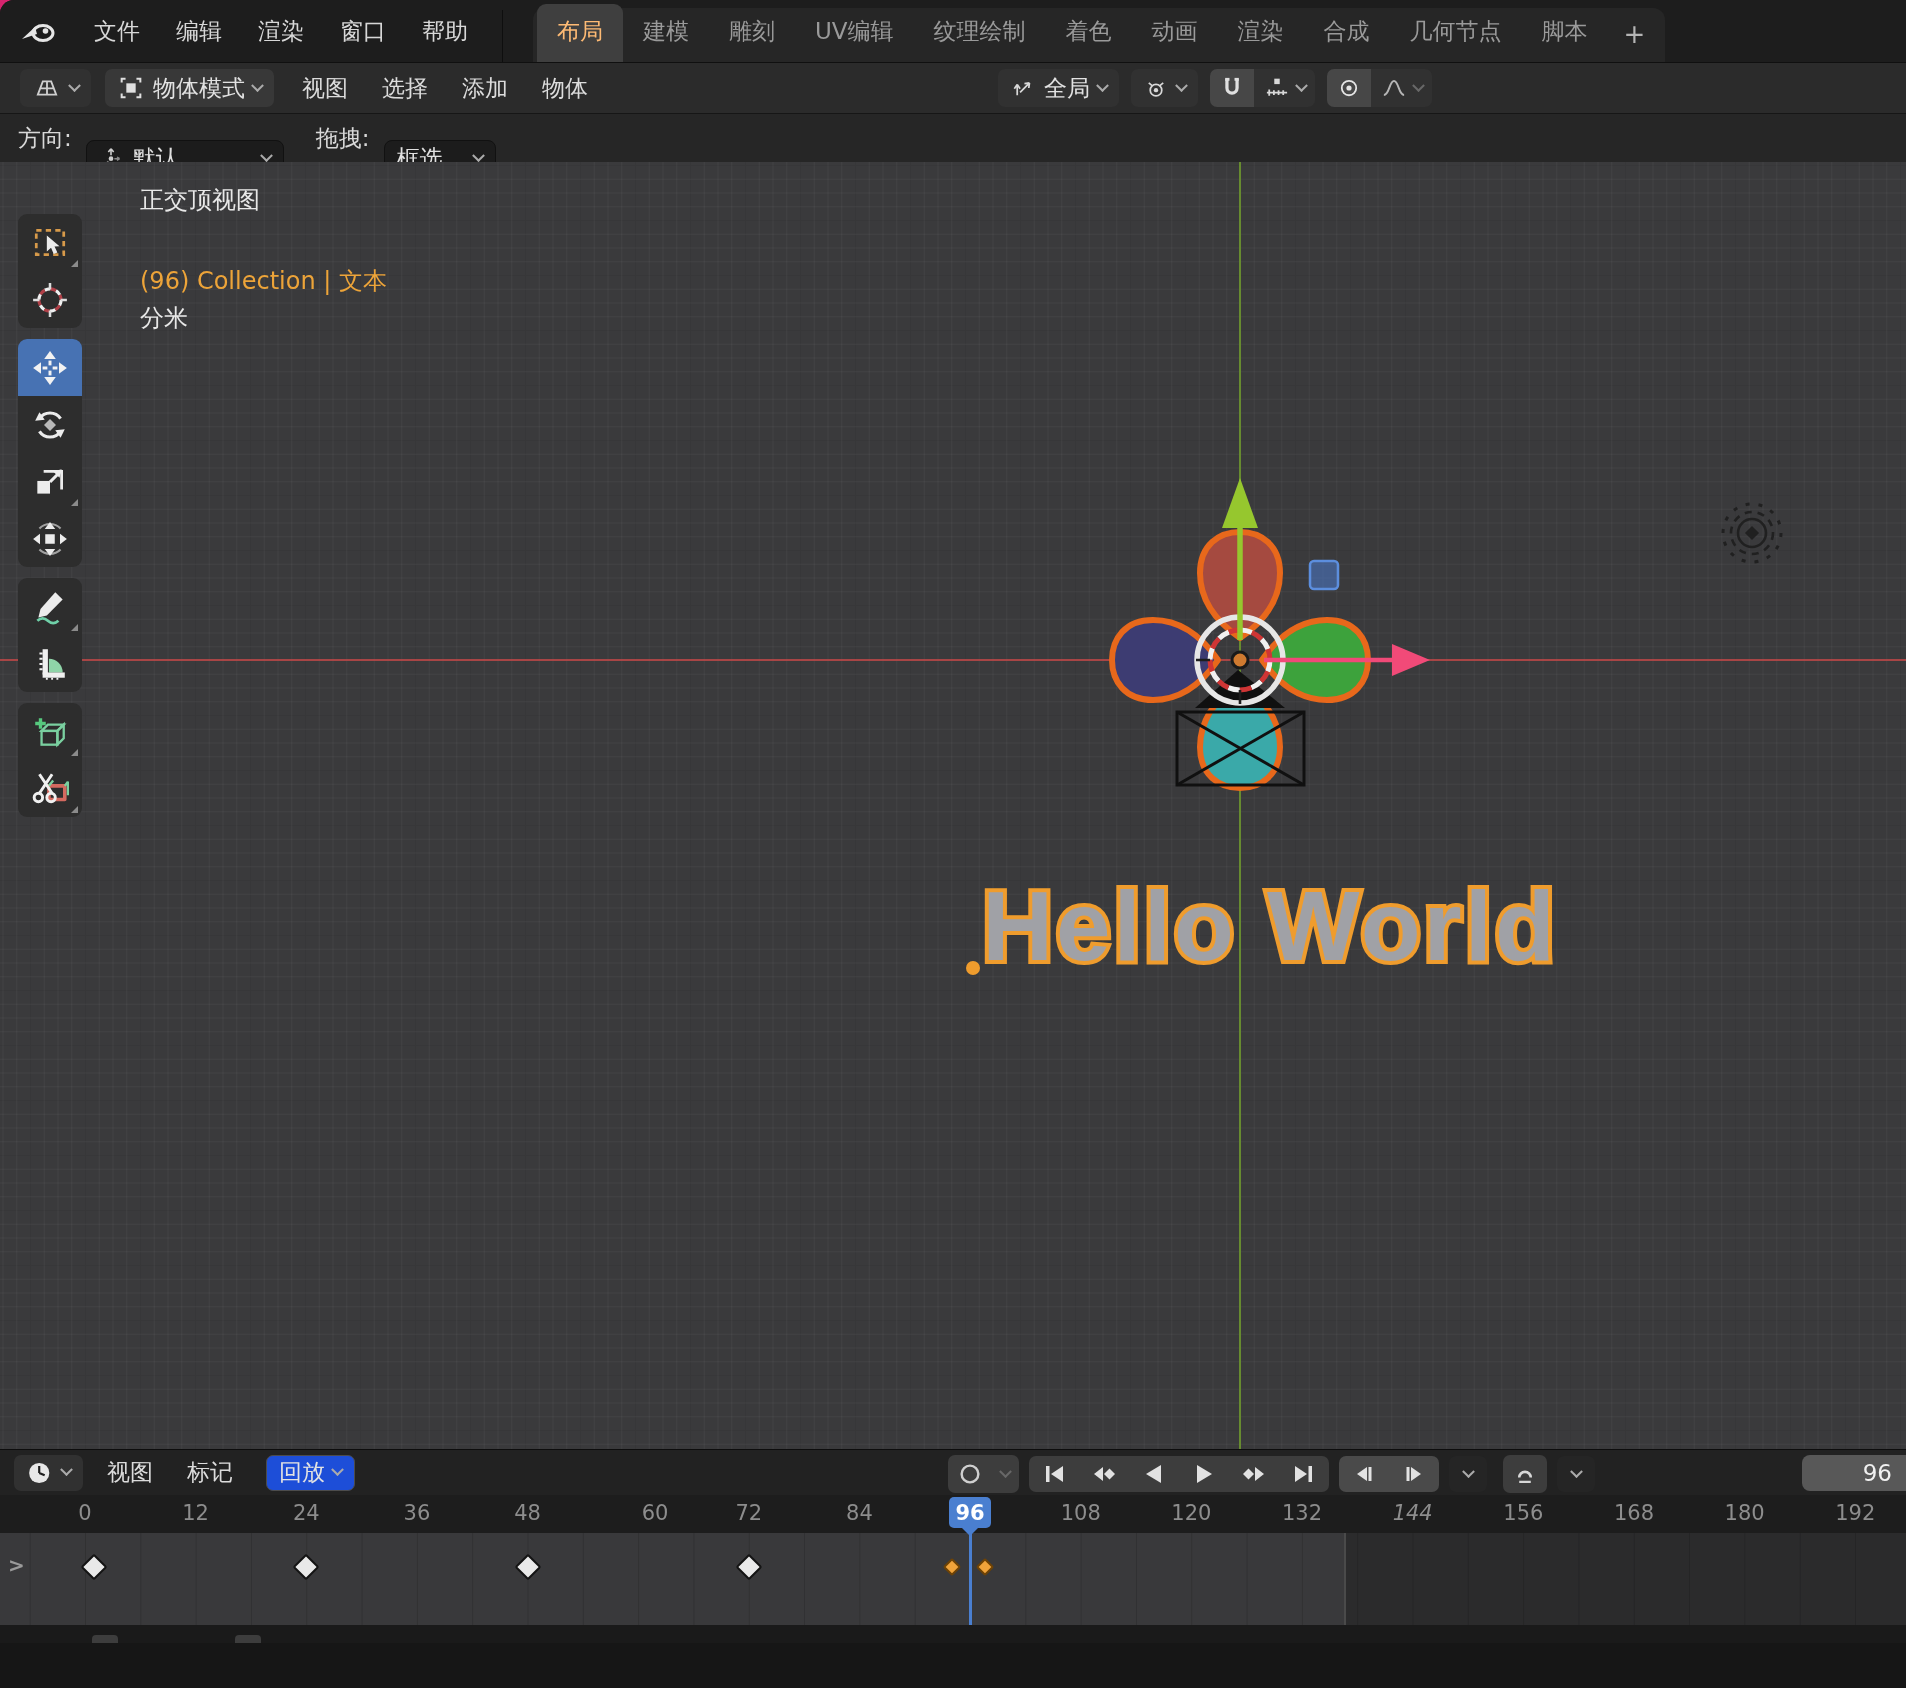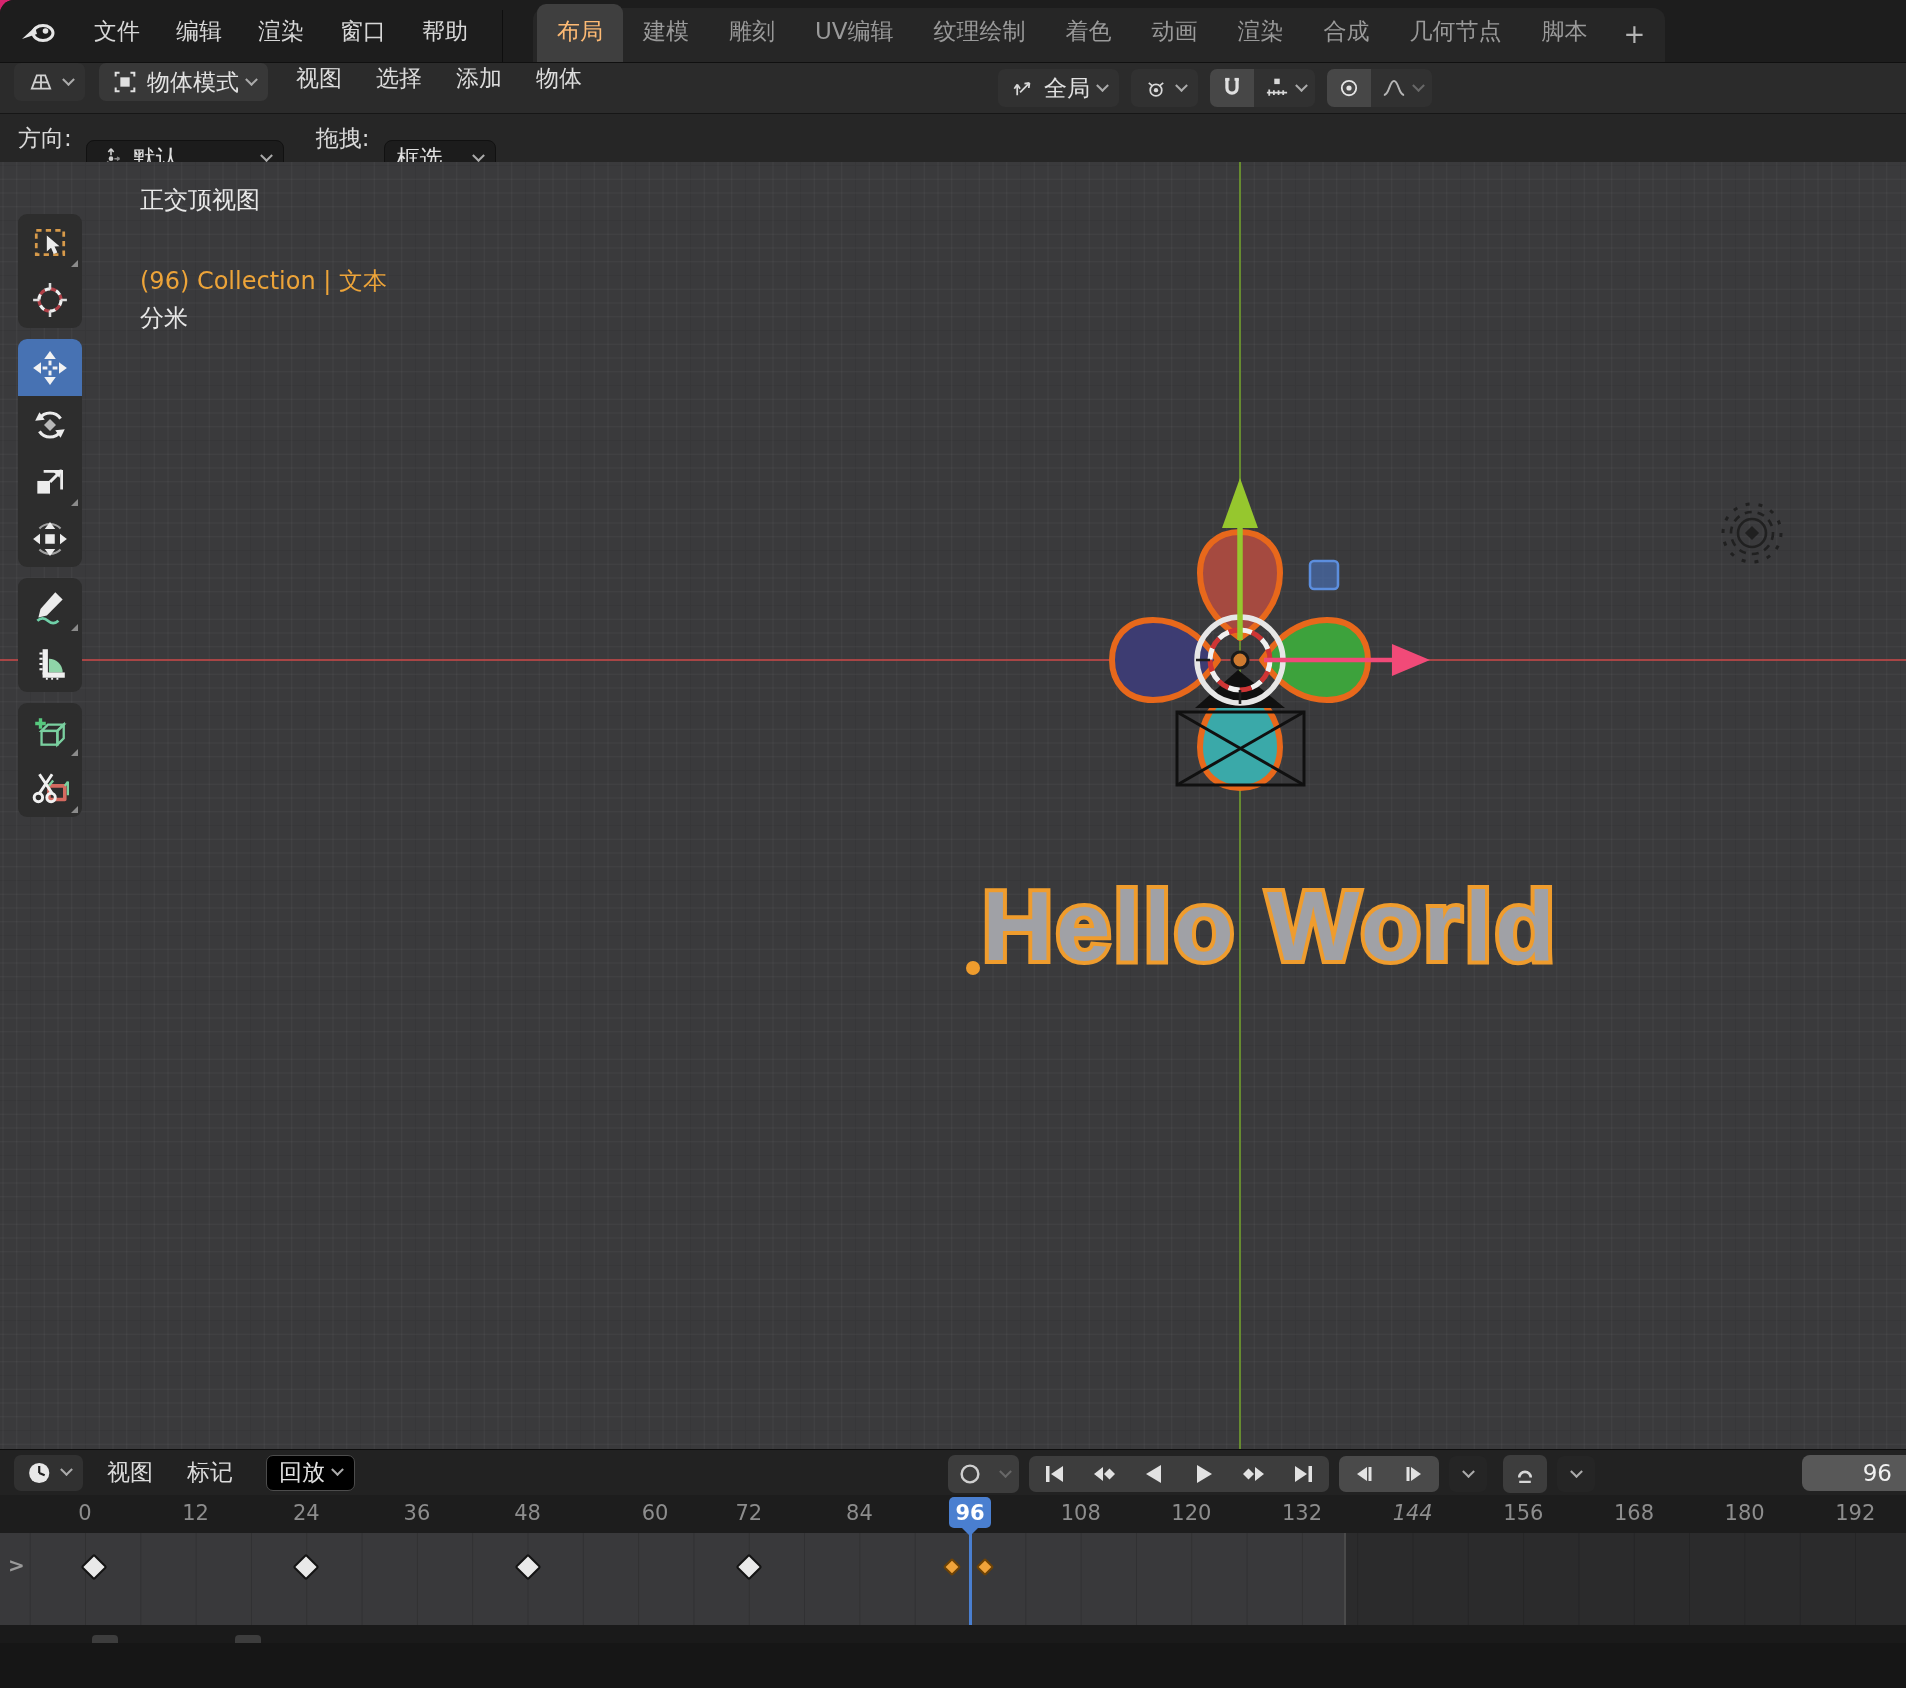--- a/index.html
+++ b/index.html
@@ -22,22 +22,22 @@
   .appmenus { display:flex; align-items:center; gap:36px; }
   .appmenu { color:#d8d8d8; font-size:23px; }
   .menusep { width:1px; background:#0e0e0e; margin:10px 22px 0 26px; }
   .tabstrip { display:flex; align-items:flex-end; background:#262626; border-radius:12px 12px 0 0;
               margin-top:8px; padding:0 4px; }
   .wtab { padding:12px 20px 15px 20px; font-size:23px; color:#9a9a9a; border-radius:9px 9px 0 0; white-space:nowrap; }
   .wtab.active { background:#3f3f3f; color:#fdba74;font-family:Liberation Mono, monospace; }
   .wtab.add { color:#b5b5b5; font-size:26px; padding:10px 16px 13px 16px; }
 
   
-  .vph { height:51px; background:#2b2b2b; display:flex; flex:none;
-         position:relative; padding-left:14px; border-top:1px solid #101010;font-family:Liberation Mono, monospace; }
+  .vph { height:51px; background:#2b2b2b; display:flex; align-items:center; flex:none;
+         position:relative; padding-left:20px; border-top:1px solid #101010;font-family:Liberation Mono, monospace; }
   .btn { display:flex; align-items:center; gap:8px; background:#383838; border-radius:7px;
          height:38px; padding:0 12px; color:#e2e2e2; font-size:23px; }
   .btn.dark { background:#313131; }
   .chev { width:9px; height:9px; border-right:2.5px solid #ababab; border-bottom:2.5px solid #ababab;
           transform:rotate(45deg) translate(-2px,-2px); flex:none; }
   .chev.dim { border-color:#686868; }
   .hmenu { color:#dcdcdc; font-size:23px; margin:0 17px; }
   .vph-right { position:absolute; left:998px; top:6px; display:flex; align-items:center; gap:12px; }
   .tglgrp { display:flex; align-items:center; border-radius:7px; overflow:hidden; }
   .tgl { height:38px; display:flex; align-items:center; justify-content:center; padding:0 9px; background:#313131; }
@@ -79,21 +79,21 @@
   .tl-header .btn { height:36px; }
   .tl-center { position:absolute; left:948px; top:5px; display:flex; align-items:center; gap:10px; }
   .transport { display:flex; background:#3d3d3d; border-radius:7px; overflow:hidden; }
   .tbtn { width:50px; height:36px; display:flex; align-items:center; justify-content:center; }
   .pair { display:flex; background:#4a4a4a; border-radius:7px; overflow:hidden; }
   .chevbox { width:38px; height:36px; background:#252525; border-radius:7px;
              display:flex; align-items:center; justify-content:center; }
   .framefield { position:absolute; right:0; top:5px; width:104px; height:36px; background:#585858;
                 border-radius:8px 0 0 8px; color:#f0f0f0; font-size:23px; display:flex;
                 align-items:center; justify-content:flex-end; padding-right:14px; }
-  .playback-btn { border:1px solid #4c4c4c; background:#000000; }
+  .playback-btn { border:1px solid #4c4c4c; background:#1d4ed8; }
 
   .tl-ruler { height:38px; background:#1d1d1d; position:relative; flex:none; }
   .rlabel { position:absolute; top:6px; transform:translateX(-50%); color:#8d8d8d; font-size:21px; }
   .cfbadge { position:absolute; top:2px; transform:translateX(-50%); background:#4a7fd0; color:#fff;
              font-size:21px; font-weight:700; width:42px; height:31px; border-radius:5px;
              display:flex; align-items:center; justify-content:center; z-index:3; }
   .cfbadge:after { content:""; position:absolute; top:30px; left:50%; transform:translateX(-50%);
              border:9px solid transparent; border-top-color:#4a7fd0; }
 
   .tl-channels { height:92px; background:#39393b; position:relative; flex:none; overflow:hidden;

